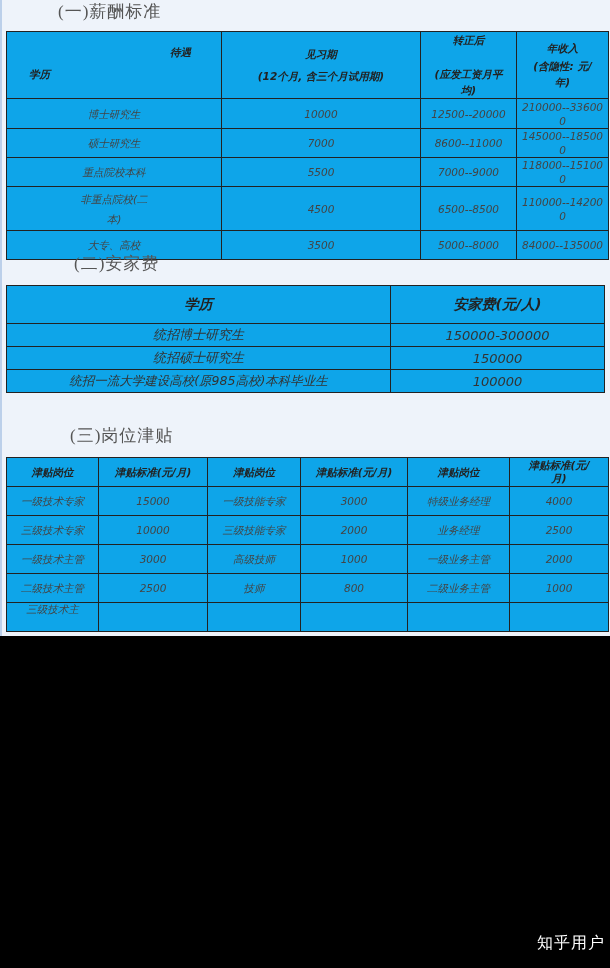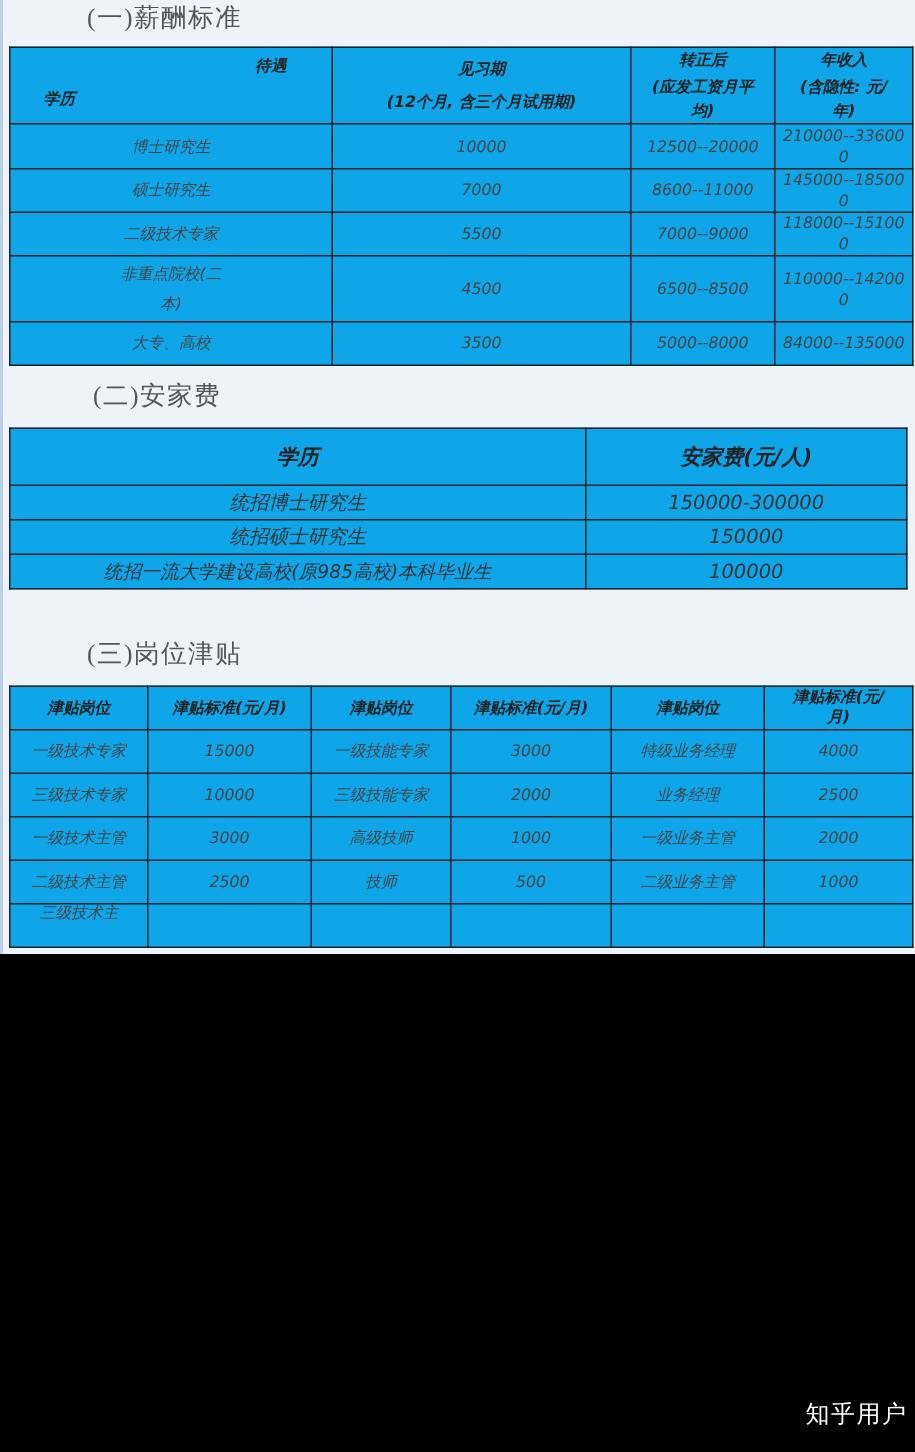--- a/index.html
+++ b/index.html
@@ -59,61 +59,61 @@
           <span class="tr">待遇</span>
           <span class="bl">学历</span>
         </div>
       </th>
       <th>
         <div>见习期</div>
         <div style="margin-top:6px">(12个月, 含三个月试用期)</div>
       </th>
       <th>
         <div>转正后</div>
-        <div style="margin-top:2px; padding:0 10px">(应发工资月平均)</div>
+        <div style="margin-top:18px; padding:0 10px">(应发工资月平均)</div>
       </th>
       <th>
         <div>年收入</div>
         <div style="margin-top:2px; padding:0 8px">(含隐性: 元/年)</div>
       </th>
     </tr>
     <tr style="height:30px">
       <td>博士研究生</td>
       <td>10000</td>
       <td style="word-break:break-all">12500--20000</td>
       <td style="word-break:break-all">210000--336000</td>
     </tr>
     <tr style="height:29px">
       <td>硕士研究生</td>
       <td>7000</td>
       <td style="word-break:break-all">8600--11000</td>
       <td style="word-break:break-all">145000--185000</td>
     </tr>
     <tr style="height:29px">
-      <td>二级技术专家</td>
+      <td>重点院校本科</td>
       <td>5500</td>
       <td style="word-break:break-all">7000--9000</td>
       <td style="word-break:break-all">118000--151000</td>
     </tr>
     <tr style="height:44px">
       <td style="padding:0 70px; line-height:20px">非重点院校(二本)</td>
       <td>4500</td>
       <td style="word-break:break-all">6500--8500</td>
       <td style="word-break:break-all">110000--142000</td>
     </tr>
     <tr style="height:29px">
       <td>大专、高校</td>
       <td>3500</td>
       <td style="word-break:break-all">5000--8000</td>
       <td style="word-break:break-all">84000--135000</td>
     </tr>
   </tbody>
     </table>
 
-  <div class="section-title" style="left:60px; top:252px;">(二)安家费</div>
+  <div class="section-title" style="left:72px; top:252px;">(二)安家费</div>
 
   <table class="t2">
     <colgroup>
         <col style="width:384px">
         <col style="width:214px">
       </colgroup>
     <tbody>
         <tr>
       <th>学历</th>
       <th>安家费(元/人)</th>
@@ -126,21 +126,21 @@
       <td>统招硕士研究生</td>
       <td>150000</td>
     </tr>
     <tr>
       <td style="font-size:12.5px; white-space:nowrap">统招一流大学建设高校(原985高校)本科毕业生</td>
       <td>100000</td>
     </tr>
   </tbody>
     </table>
 
-  <div class="section-title" style="left:56px; top:424px;">(三)岗位津贴</div>
+  <div class="section-title" style="left:68px; top:424px;">(三)岗位津贴</div>
 
   <table class="t3">
     <colgroup>
       <col style="width:92px">
         <col style="width:109px">
         <col style="width:93px">
         <col style="width:107px">
         <col style="width:102px">
         <col style="width:99px">
     </colgroup>
@@ -174,21 +174,21 @@
       <td>3000</td>
       <td>高级技师</td>
       <td>1000</td>
       <td>一级业务主管</td>
       <td>2000</td>
     </tr>
     <tr>
       <td style="padding:0 12px">二级技术主管</td>
       <td>2500</td>
       <td>技师</td>
-      <td>500</td>
+      <td>800</td>
       <td>二级业务主管</td>
       <td>1000</td>
     </tr>
     <tr>
       <td style="padding:0 12px; vertical-align:top">三级技术主</td>
       <td></td>
       <td></td>
       <td></td>
       <td></td>
       <td></td>

